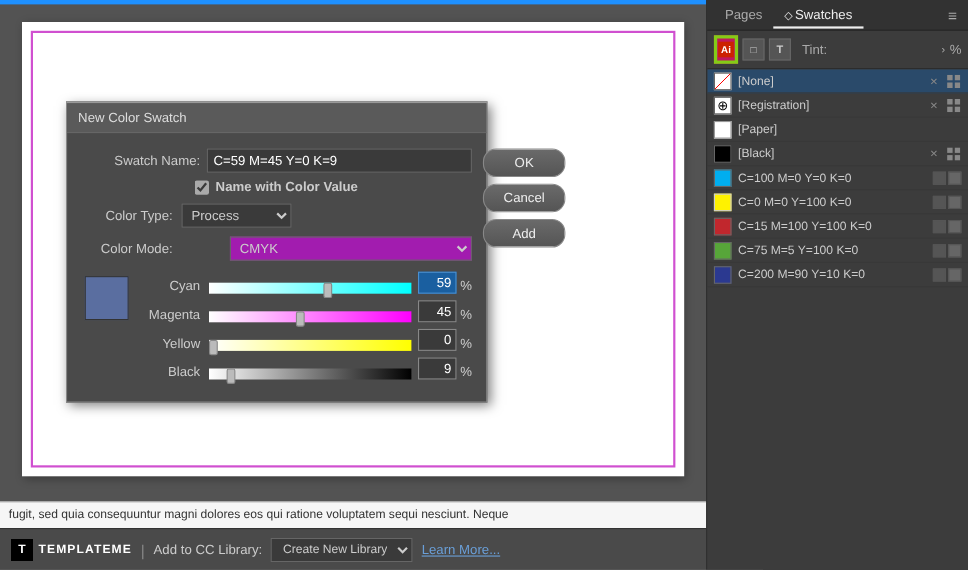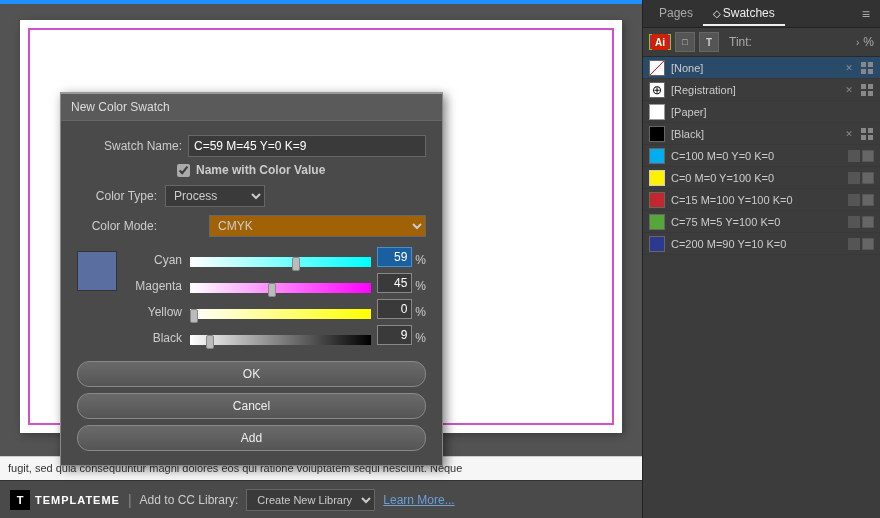--- a/index.html
+++ b/index.html
@@ -50,21 +50,21 @@
       padding: 6px 10px;
       border-bottom: 1px solid #666;
       color: #ddd;
       font-size: 12px;
       font-weight: 400;
     }
 
     .dialog-body {
       padding: 14px 16px;
       display: flex;
-      flex-direction: column;
+      flex-direction: row;
       gap: 10px;
     }
 
     .dialog-left {
       flex: 1;
     }
 
     .dialog-buttons {
       display: flex;
       flex-direction: column;
@@ -400,29 +400,29 @@
       font-size: 10px;
     }
 
     .tint-pct {
       color: #aaa;
       font-size: 12px;
     }
 
     .panel-header-logo {
       width: 22px;
-      height: 16px;
+      height: 26px;
       background: #be185d;
       color: #fff;
       font-size: 9px;
       font-weight: bold;
       display: flex;
       align-items: center;
       justify-content: center;
-      border: 1px solid #84cc16;
+      border: 3px solid #84cc16;
       flex-shrink: 0;
     }
 
     
     .swatches-list {
       flex: 1;
       overflow-y: auto;
       background: #3c3c3c;
     }
 
@@ -581,21 +581,21 @@
         <div class="form-row color-type-row" style="margin-bottom:8px;">
           <span class="form-label" style="min-width:80px; margin-right:8px;">Color Type:</span>
           <select style="background:#3a3a3a; border:1px solid #666; color:#ccc; padding:2px 4px; font-size:12px; height:22px; min-width:100px;">
             <option>Process</option>
             <option>Spot</option>
           </select>
         </div>
 
         <div class="form-row color-mode-row" style="margin-bottom:10px;gap:44px;">
           <span class="form-label" style="min-width:80px; margin-right:8px;">Color Mode:</span>
-          <select style="background:#a16207; border:1px solid #666; color:#ccc; padding:2px 4px; font-size:12px; height:22px; width:220px;">
+          <select style="background:#a21caf; border:1px solid #666; color:#ccc; padding:2px 4px; font-size:12px; height:22px; width:220px;">
             <option>CMYK</option>
             <option>RGB</option>
             <option>Lab</option>
           </select>
         </div>
 
         <div class="sliders-section">
           <div class="color-preview" style="background: #5a6ea0;"></div>
           <div class="sliders-right">
 

